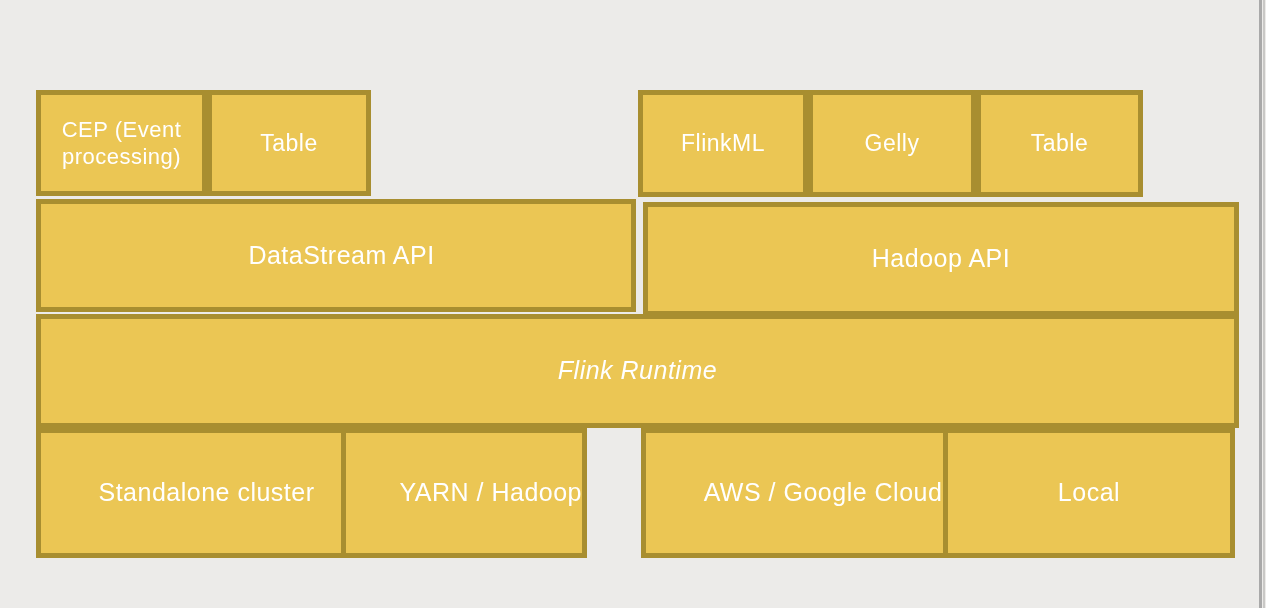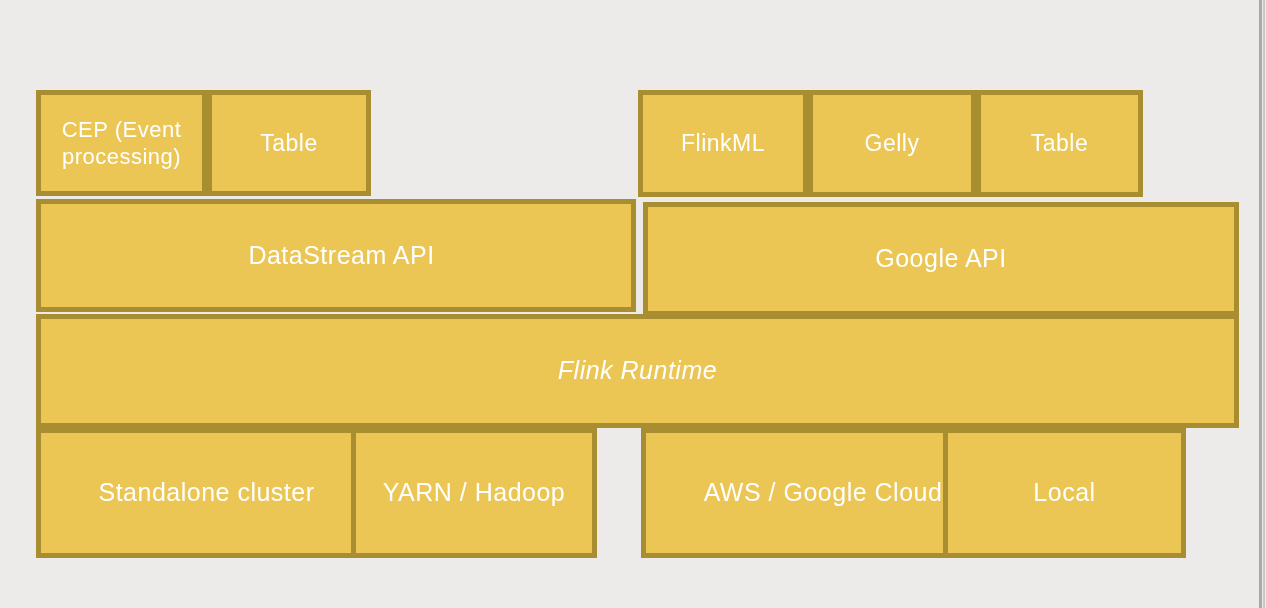--- a/index.html
+++ b/index.html
@@ -52,23 +52,23 @@
   }
   .b-cep        { left: 36px;  top: 90px;  width: 171px; height: 106px; font-size: 22px; padding: 12px 6px; }
   .b-table1     { left: 207px; top: 90px;  width: 164px; height: 106px; font-size: 23px; }
   .b-flinkml    { left: 638px; top: 90px;  width: 170px; height: 107px; font-size: 23px; }
   .b-gelly      { left: 808px; top: 90px;  width: 168px; height: 107px; font-size: 23px; }
   .b-table2     { left: 976px; top: 90px;  width: 167px; height: 107px; font-size: 23px; }
   .b-datastream { left: 36px;  top: 199px; width: 600px; height: 113px; padding-left: 11px; }
   .b-dataset    { left: 643px; top: 202px; width: 596px; height: 114px; }
   .b-runtime    { left: 36px;  top: 314px; width: 1203px; height: 114px; font-style: italic; }
   .b-standalone { left: 36px;  top: 428px; width: 341px; height: 130px; }
-  .b-yarn       { left: 351px; top: 428px; width: 246px; height: 130px; }
+  .b-yarn       { left: 341px; top: 428px; width: 246px; height: 130px; justify-content: flex-end; }
   .b-aws        { left: 641px; top: 428px; width: 344px; height: 130px; padding-left: 20px; }
-  .b-local      { left: 943px; top: 428px; width: 243px; height: 130px; }
+  .b-local      { left: 943px; top: 428px; width: 292px; height: 130px; }
 </style>
 </head>
 <body>
 
 <div class="canvas">
 
   <div class="box b-cep">
     <span>CEP (Event processing)</span>
   </div>
   <div class="box b-table1">
@@ -83,21 +83,21 @@
   </div>
   <div class="box b-table2">
     <span>Table</span>
   </div>
 
   <div class="box b-datastream">
     <span></span>
     <span>DataStream API</span>
   </div>
   <div class="box b-dataset">
-    <span>Google API</span>
+    <span>Hadoop API</span>
   </div>
 
   <div class="box b-runtime">
     <span>Flink Runtime</span>
   </div>
 
   <div class="box b-standalone">
     <span>Standalone cluster</span>
   </div>
   <div class="box b-yarn">

